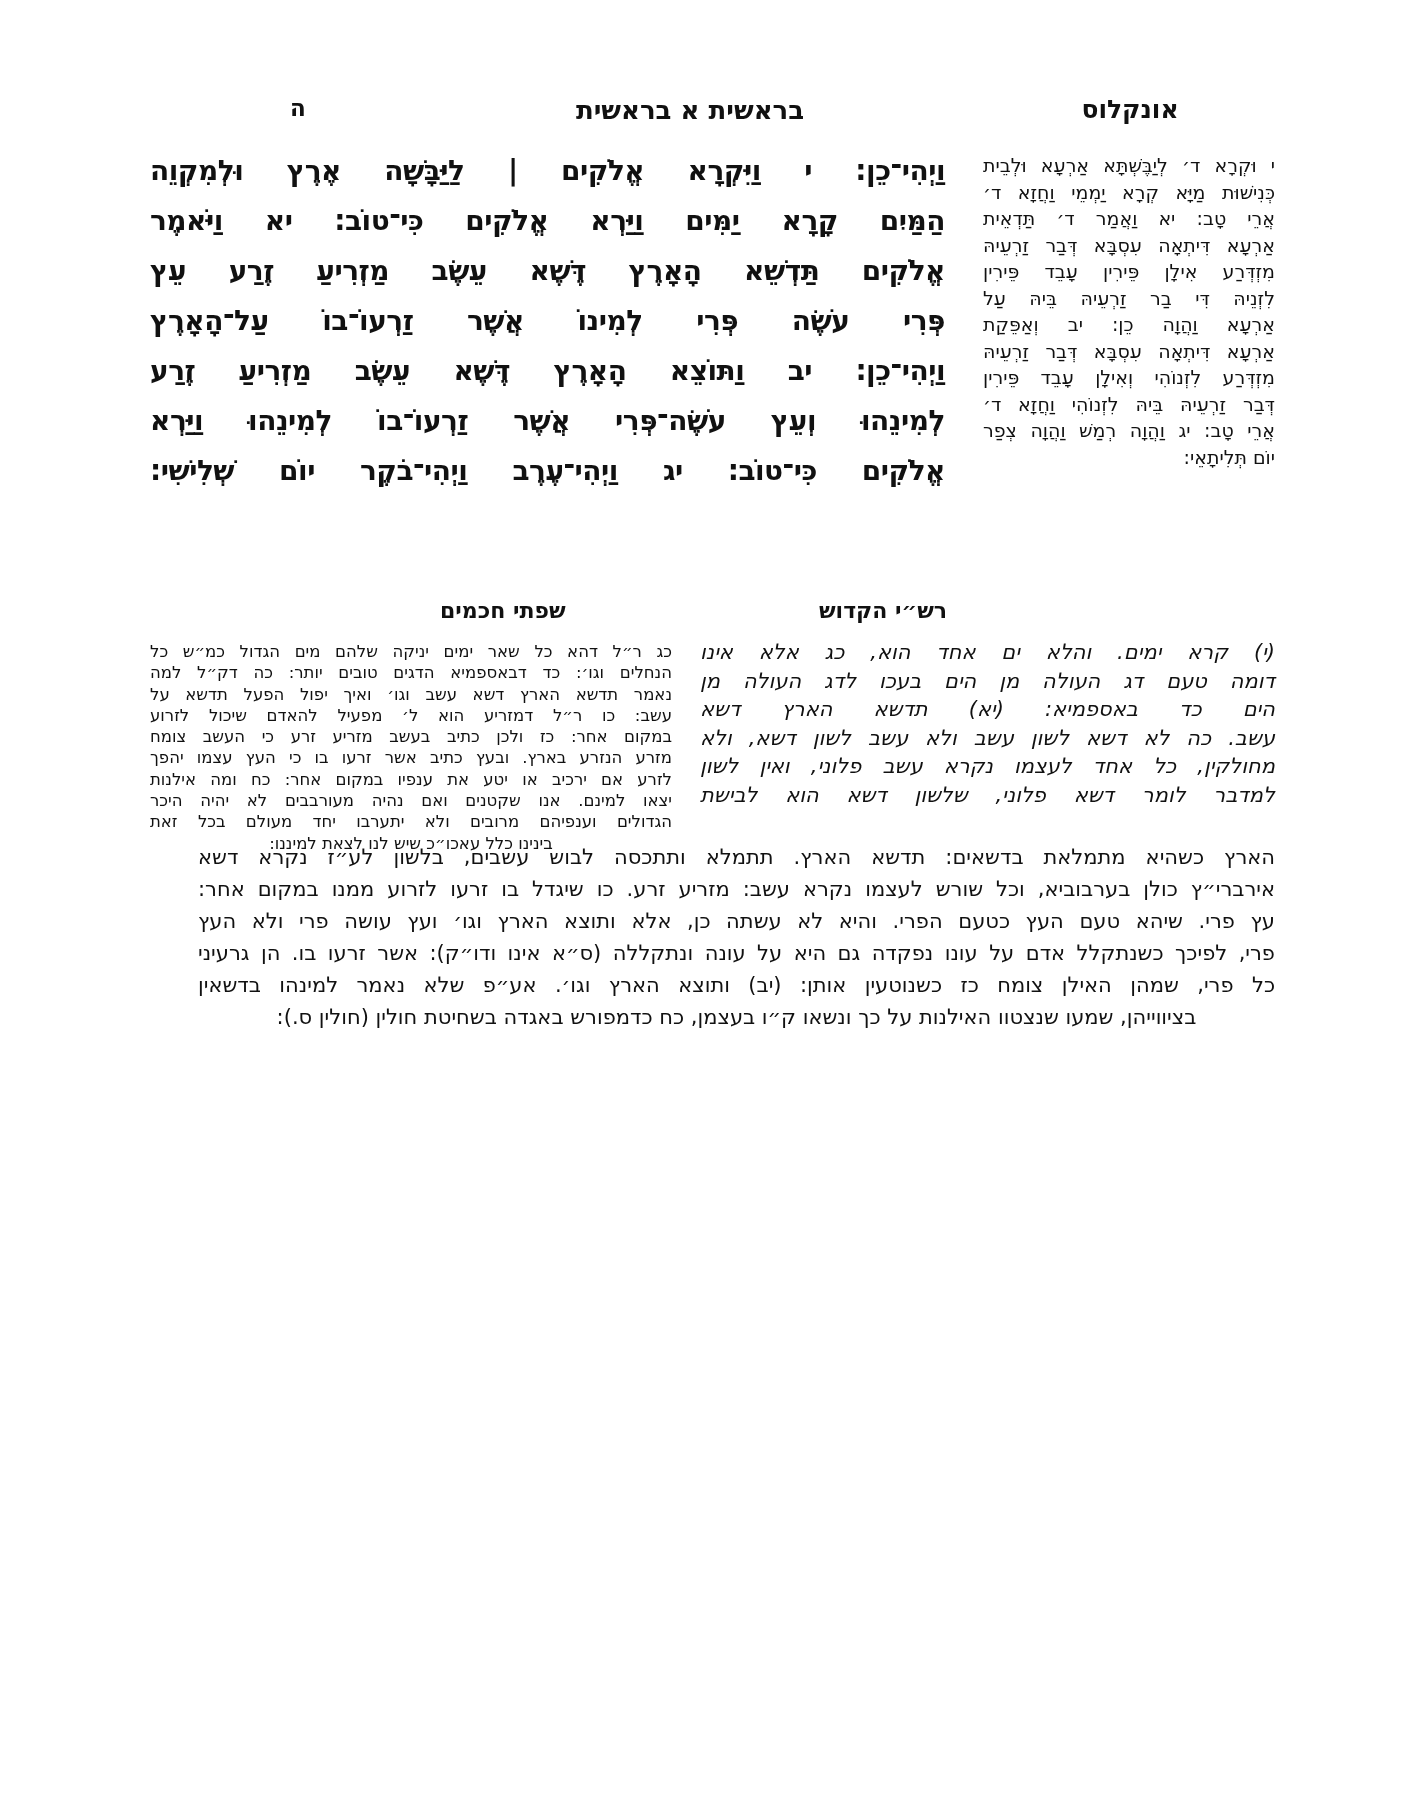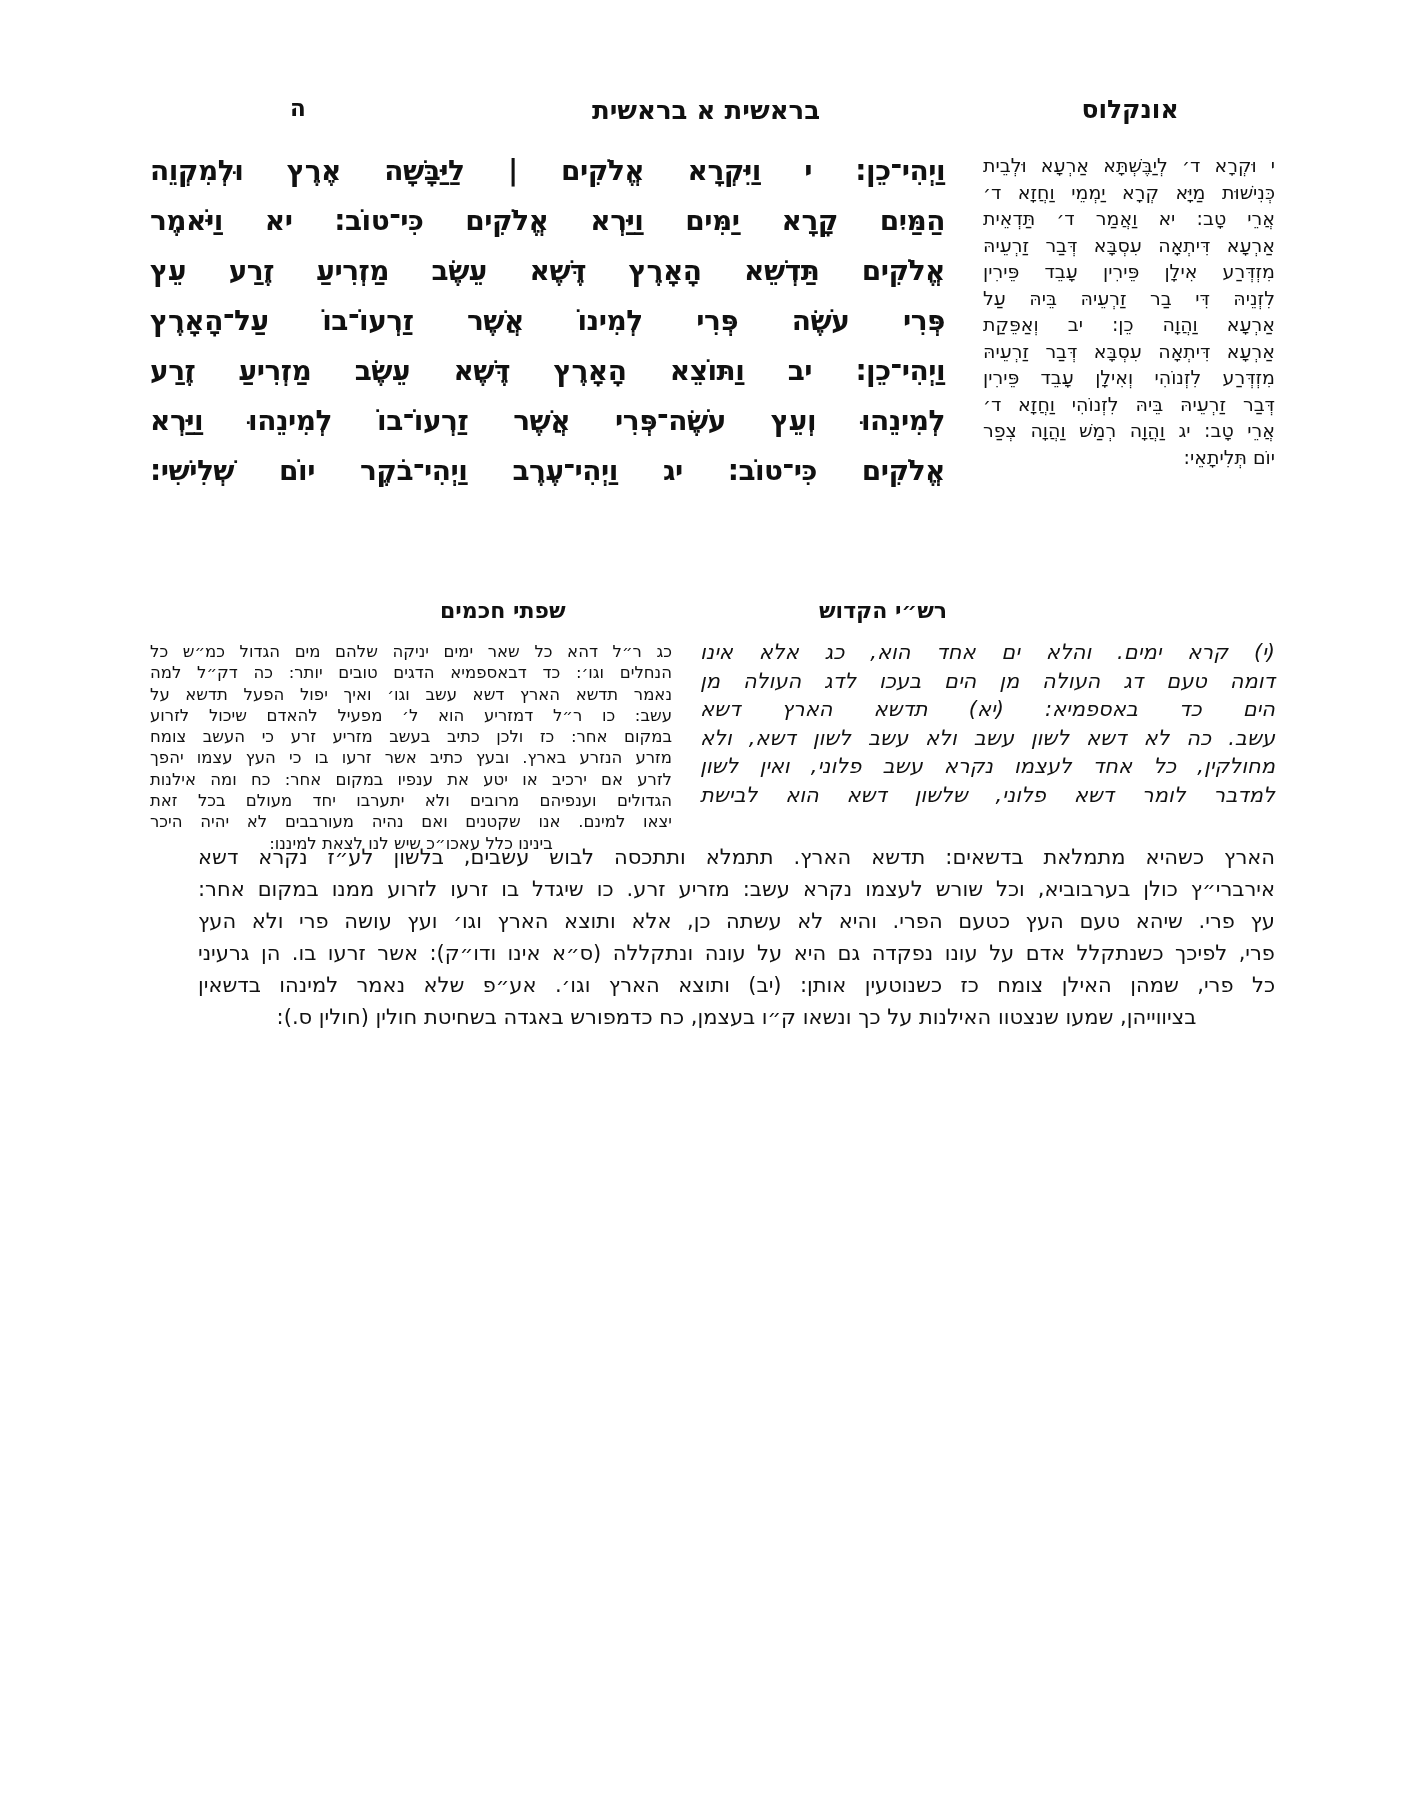--- a/index.html
+++ b/index.html
@@ -9,21 +9,21 @@
     margin:0 auto;
     background:#ffffff;
     color:#111;
     font-family:"DejaVu Sans","Liberation Sans",sans-serif;
     direction:rtl;
     overflow:hidden;
   }
   
   .hdr{position:absolute;top:95px;font-weight:bold;white-space:nowrap;}
   .hdr-onkelos{right:142px;width:290px;text-align:center;font-size:25px;}
-  .hdr-center{left:571px;width:270px;text-align:center;font-size:26px;}
+  .hdr-center{left:555px;width:270px;text-align:center;font-size:26px;}
   .hdr-pageletter{left:290px;font-size:23px;}
   
   .main-band{
     position:absolute;top:146px;right:142px;left:150px;
     display:flex;flex-direction:row;gap:38px;
   }
   .onkelos-col{
     width:292px;flex:0 0 292px;
     font-size:19px;line-height:26.5px;
     padding-top:6px;
@@ -110,22 +110,22 @@
   </div>
 
   <div class="siftei-col">
     <div class="ln">כג ר״ל דהא כל שאר ימים יניקה שלהם מים הגדול כמ״ש כל</div>
     <div class="ln">הנחלים וגו׳: כד דבאספמיא הדגים טובים יותר: כה דק״ל למה</div>
     <div class="ln">נאמר תדשא הארץ דשא עשב וגו׳ ואיך יפול הפעל תדשא על</div>
     <div class="ln">עשב: כו ר״ל דמזריע הוא ל׳ מפעיל להאדם שיכול לזרוע</div>
     <div class="ln">במקום אחר: כז ולכן כתיב בעשב מזריע זרע כי העשב צומח</div>
     <div class="ln">מזרע הנזרע בארץ. ובעץ כתיב אשר זרעו בו כי העץ עצמו יהפך</div>
     <div class="ln">לזרע אם ירכיב או יטע את ענפיו במקום אחר: כח ומה אילנות</div>
+    <div class="ln">יצאו למינם. אנו שקטנים ואם נהיה מעורבבים לא יהיה היכר</div>
     <div class="ln">הגדולים וענפיהם מרובים ולא יתערבו יחד מעולם בכל זאת</div>
-    <div class="ln">יצאו למינם. אנו שקטנים ואם נהיה מעורבבים לא יהיה היכר</div>
     <div class="ln center-last">בינינו כלל עאכו״כ שיש לנו לצאת למיננו:</div>
   </div>
 
   <div class="rashi-full">
     <div class="ln">הארץ כשהיא מתמלאת בדשאים: תדשא הארץ. תתמלא ותתכסה לבוש עשבים, בלשון לע״ז נקרא דשא</div>
     <div class="ln">אירברי״ץ כולן בערבוביא, וכל שורש לעצמו נקרא עשב: מזריע זרע. כו שיגדל בו זרעו לזרוע ממנו במקום אחר:</div>
     <div class="ln">עץ פרי. שיהא טעם העץ כטעם הפרי. והיא לא עשתה כן, אלא ותוצא הארץ וגו׳ ועץ עושה פרי ולא העץ</div>
     <div class="ln">פרי, לפיכך כשנתקלל אדם על עונו נפקדה גם היא על עונה ונתקללה (ס״א אינו ודו״ק): אשר זרעו בו. הן גרעיני</div>
     <div class="ln">כל פרי, שמהן האילן צומח כז כשנוטעין אותן: (יב) ותוצא הארץ וגו׳. אע״פ שלא נאמר למינהו בדשאין</div>
     <div class="ln center-last">בציווייהן, שמעו שנצטוו האילנות על כך ונשאו ק״ו בעצמן, כח כדמפורש באגדה בשחיטת חולין (חולין ס.):</div>

